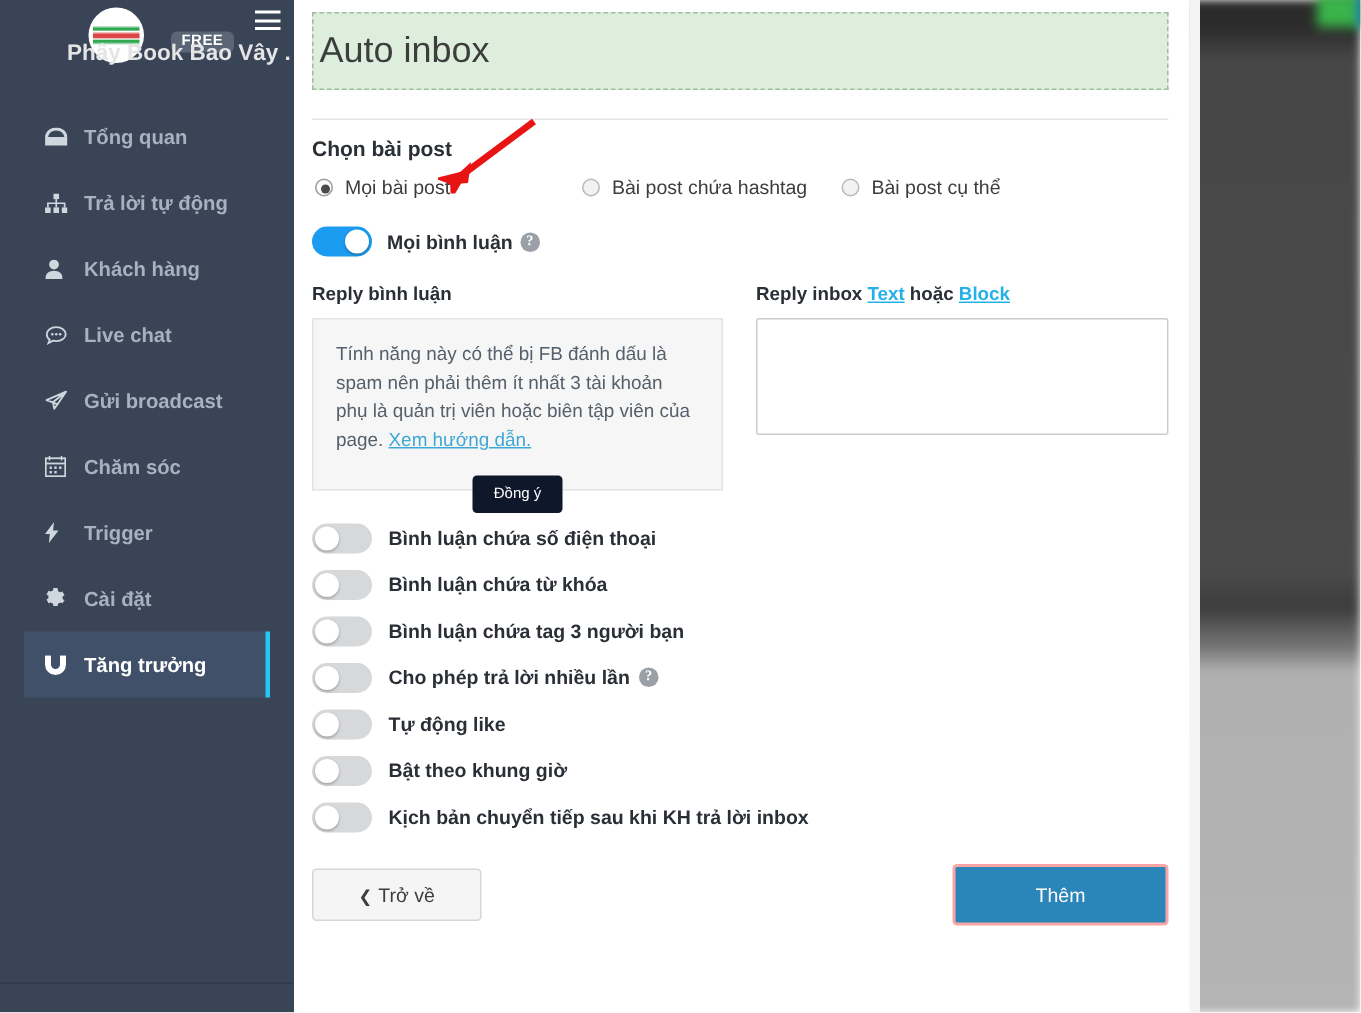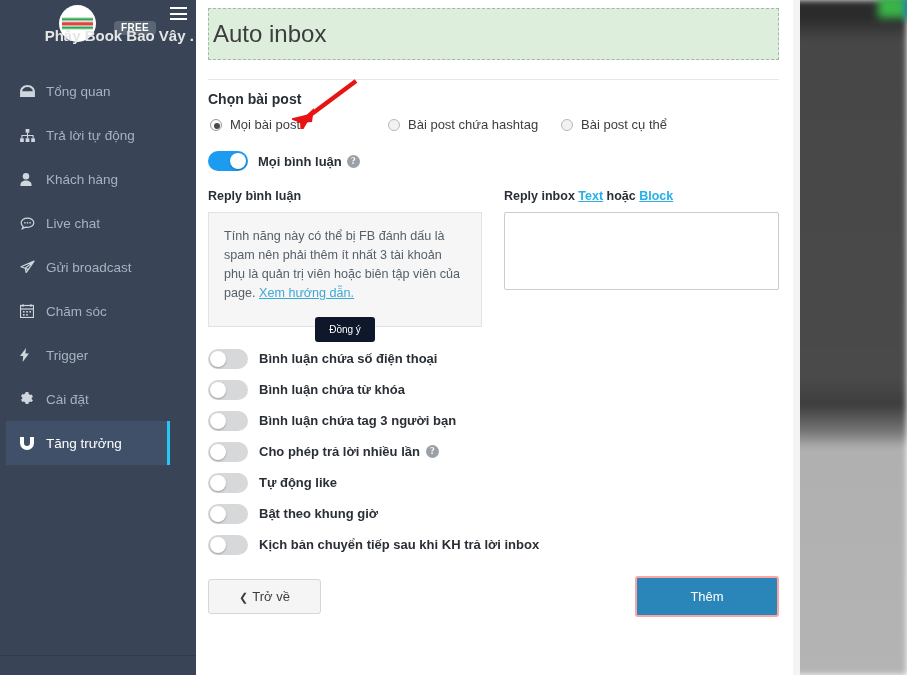--- a/index.html
+++ b/index.html
@@ -117,21 +117,21 @@
     top: 27px; left: 0;
     width: 196px;
     text-align: center;
     font-size: 15px;
     font-weight: bold;
     color: #e5e5e5;
     white-space: nowrap;
     margin-left: 40px;
   }
 
-  .nav { position: absolute; top: 69px; left: 6px; width: 164px; }
+  .nav { position: absolute; top: 69px; left: 16px; width: 164px; font-weight: bold; }
   .nav-item {
     position: relative;
     display: flex;
     align-items: center;
     height: 44px;
     padding-left: 14px;
     font-size: 13.5px;
     color: #a7b2bf;
     cursor: pointer;
   }

